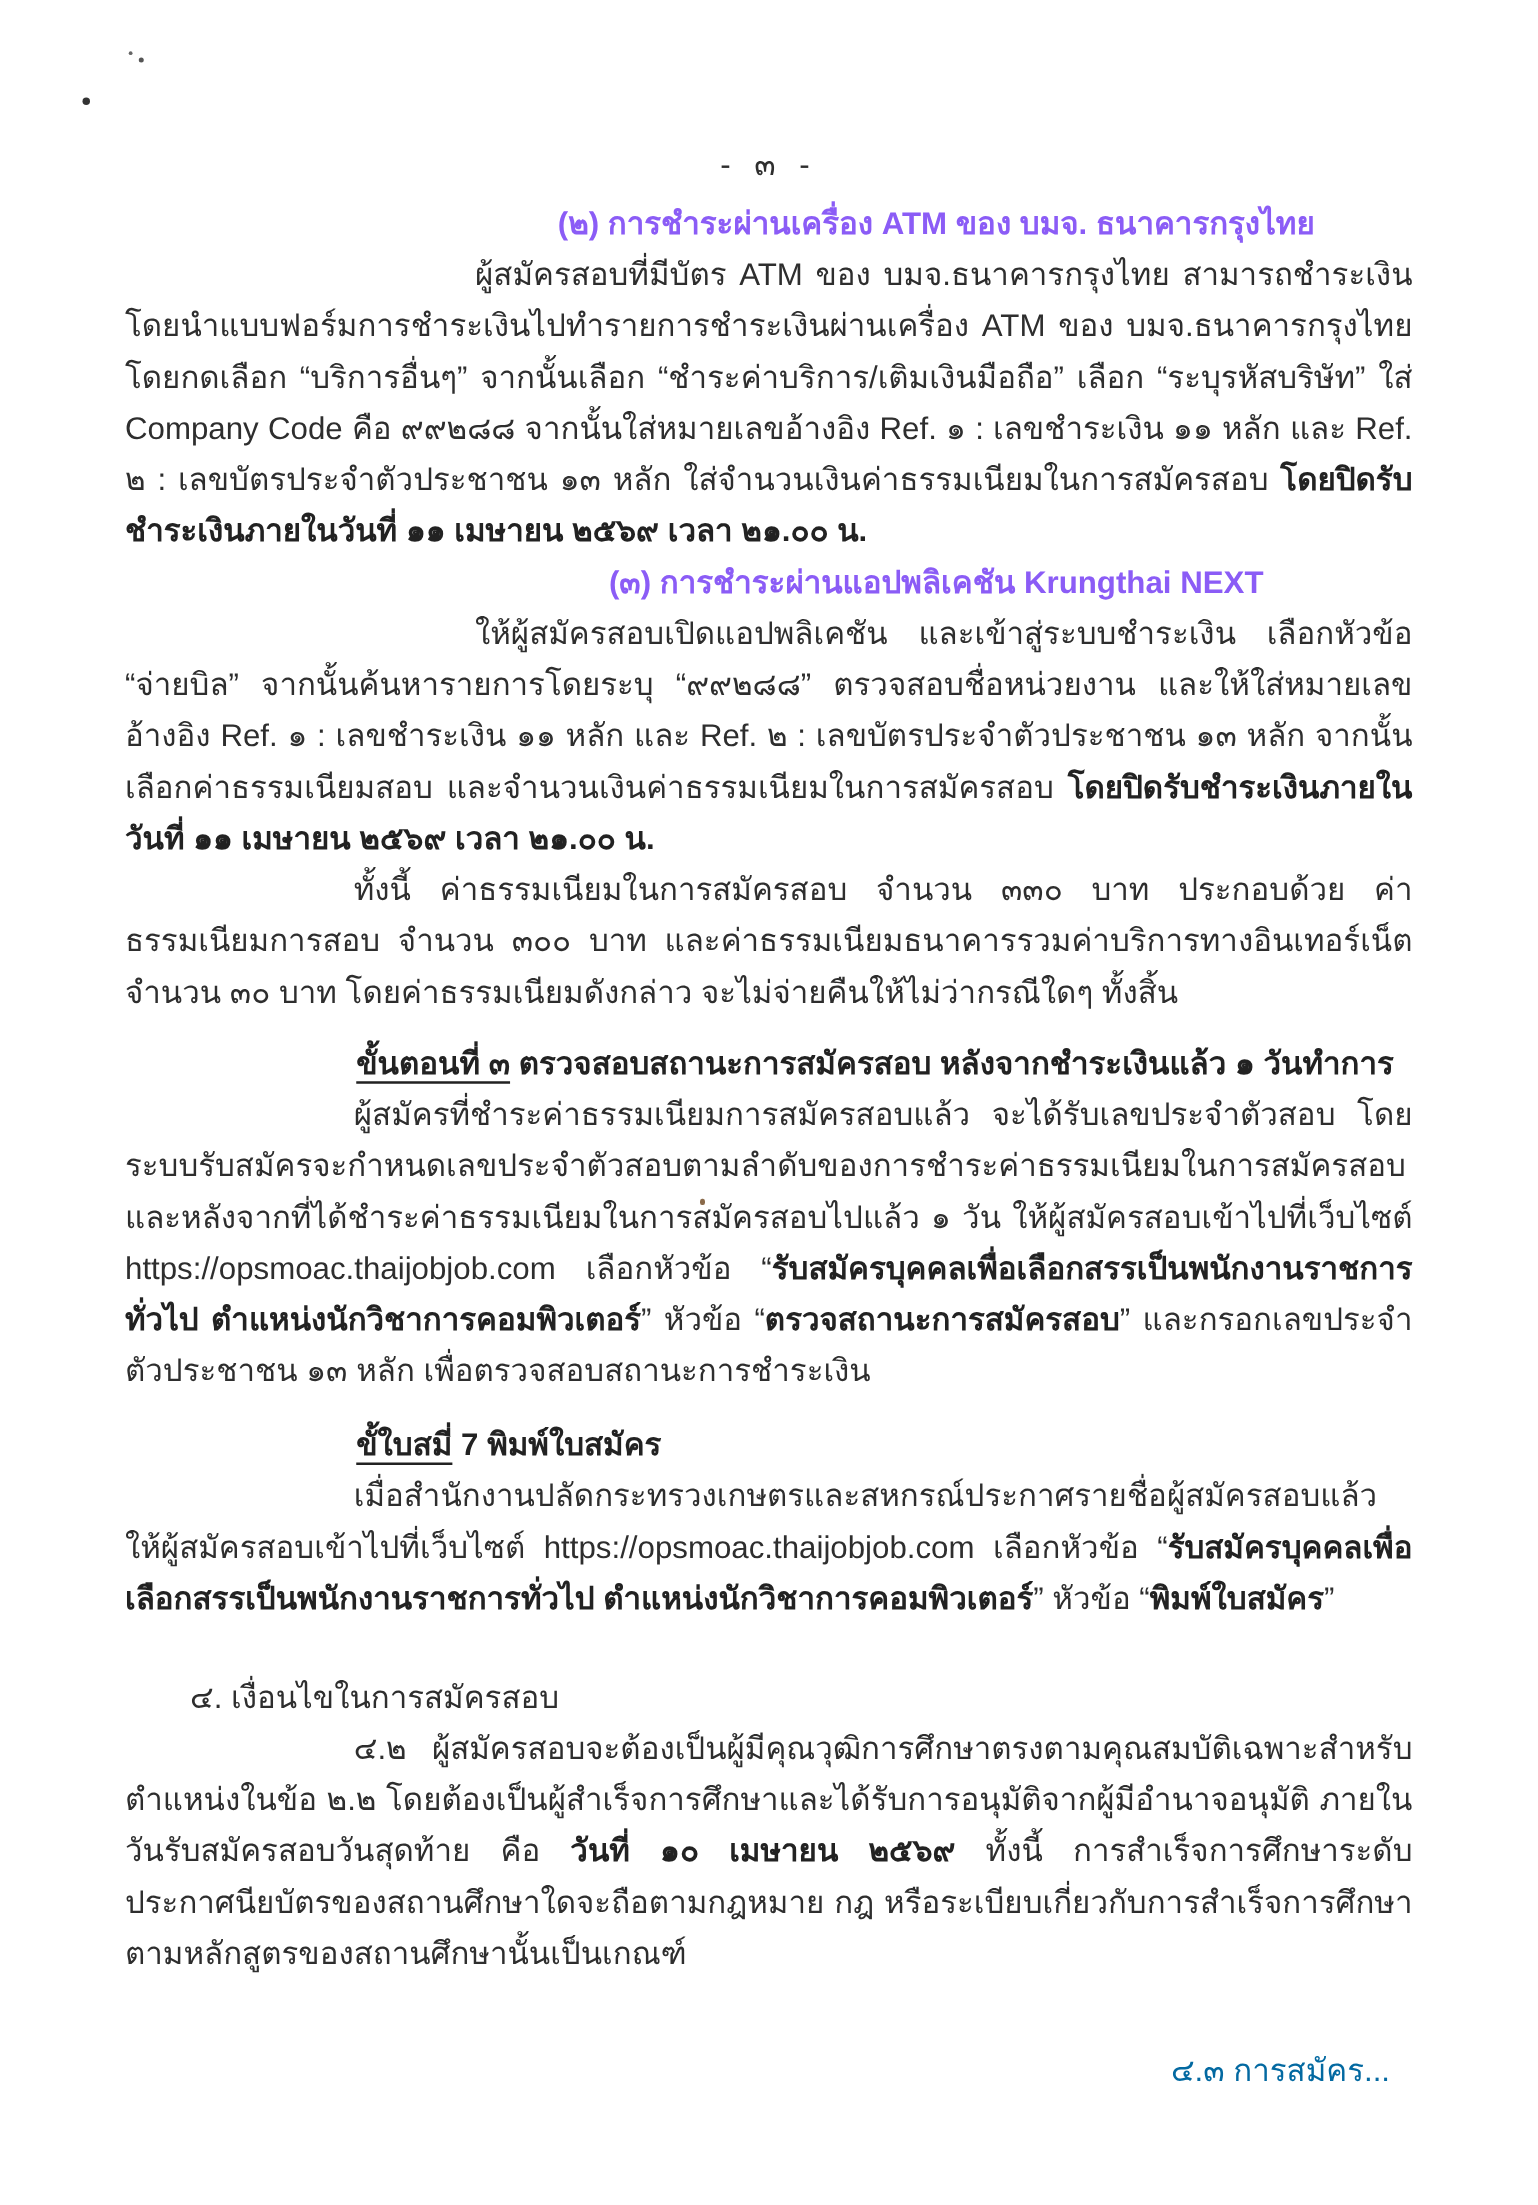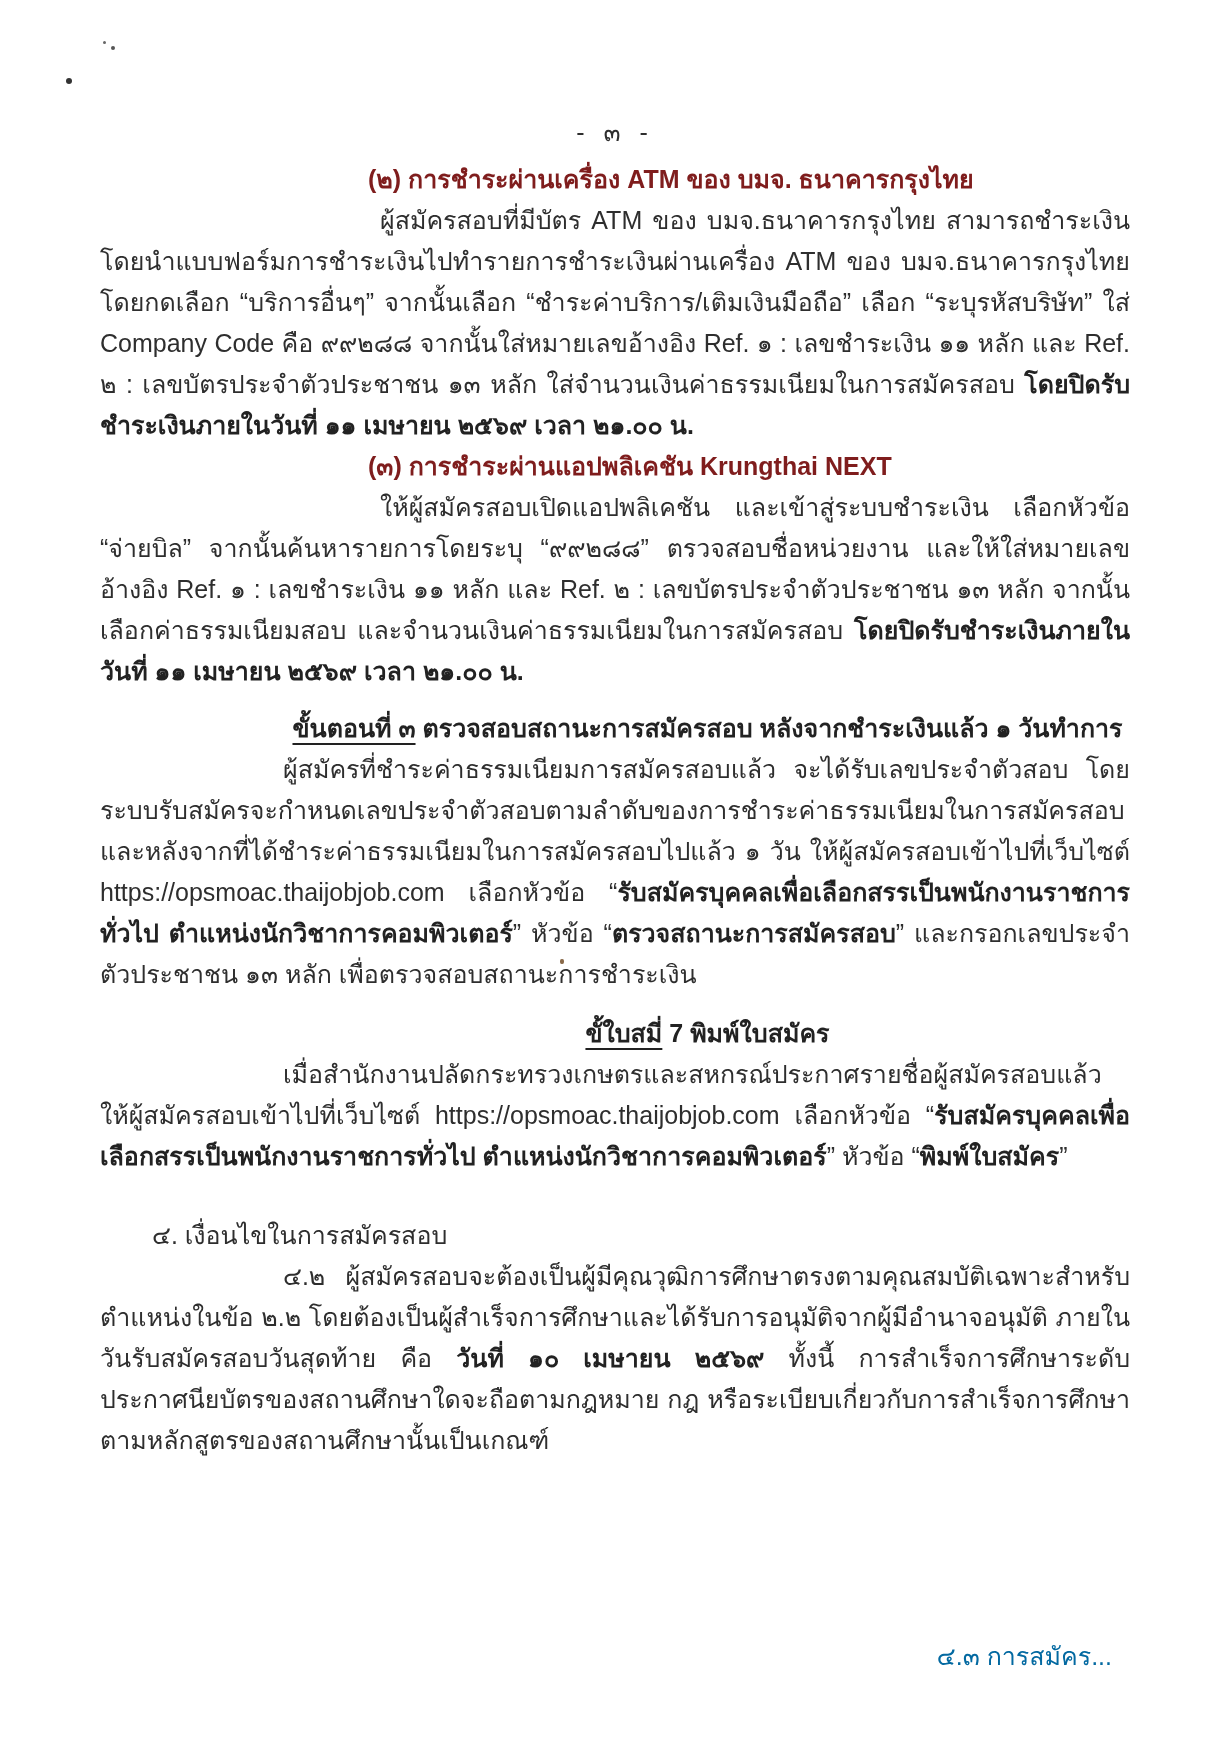--- a/index.html
+++ b/index.html
@@ -22,23 +22,23 @@
     text-align:justify;
   }
   .pagenum{
     text-align:center;
     letter-spacing:6px;
     margin-bottom:6px;
   }
   p,h2,h3{margin:0;padding:0;font-size:inherit;font-weight:normal;}
   .b{font-weight:bold;color:#222;}
   .u{text-decoration:underline;text-decoration-thickness:2px;text-underline-offset:6px;}
-  .h-num{margin-left:268px;font-weight:bold;color:#7f1d1d;text-align:left;}
+  .h-num{margin-left:268px;font-weight:bold;color:#8b5cf6;text-align:center;}
   .h-num-2{margin-top:4px;}
-  .h-step{margin-left:185px;text-align:center;}
+  .h-step{margin-left:185px;text-align:left;}
   .h-step-3{margin-top:16px;}
   .h-step-4{margin-top:18px;}
   .h-cond{margin-left:52px;margin-top:38px;text-align:left;}
   .p-l{text-indent:280px;}
   .p-m{text-indent:183px;}
   .p-complete{margin-top:14px;}
   .footer{
     position:absolute;
     top:1636px;
     right:118px;
@@ -67,20 +67,21 @@
     <div class="pagenum">- ๓ -</div>
 
     <h2 class="h-num h-num-2">(๒) การชำระผ่านเครื่อง ATM ของ บมจ. ธนาคารกรุงไทย</h2>
 
     <p class="p-l"><span>ผู้สมัครสอบที่มีบัตร ATM ของ บมจ.ธนาคารกรุงไทย สามารถชำระเงินโดยนำแบบฟอร์มการชำระเงินไปทำรายการชำระเงินผ่านเครื่อง ATM ของ บมจ.ธนาคารกรุงไทย โดยกดเลือก “บริการอื่นๆ” จากนั้นเลือก “ชำระค่าบริการ/เติมเงินมือถือ” เลือก “ระบุรหัสบริษัท” ใส่ Company Code คือ ๙๙๒๘๘ จากนั้นใส่หมายเลขอ้างอิง Ref. ๑ : เลขชำระเงิน ๑๑ หลัก และ Ref. ๒ : เลขบัตรประจำตัวประชาชน ๑๓ หลัก ใส่จำนวนเงินค่าธรรมเนียมในการสมัครสอบ </span><span class="b">โดยปิดรับชำระเงินภายในวันที่ ๑๑ เมษายน ๒๕๖๙ เวลา ๒๑.๐๐ น.</span></p>
 
     <h2 class="h-num">(๓) การชำระผ่านแอปพลิเคชัน Krungthai NEXT</h2>
 
     <p class="p-l"><span>ให้ผู้สมัครสอบเปิดแอปพลิเคชัน และเข้าสู่ระบบชำระเงิน เลือกหัวข้อ “จ่ายบิล” จากนั้นค้นหารายการโดยระบุ “๙๙๒๘๘” ตรวจสอบชื่อหน่วยงาน และให้ใส่หมายเลขอ้างอิง Ref. ๑ : เลขชำระเงิน ๑๑ หลัก และ Ref. ๒ : เลขบัตรประจำตัวประชาชน ๑๓ หลัก จากนั้นเลือกค่าธรรมเนียมสอบ และจำนวนเงินค่าธรรมเนียมในการสมัครสอบ </span><span class="b">โดยปิดรับชำระเงินภายในวันที่ ๑๑ เมษายน ๒๕๖๙ เวลา ๒๑.๐๐ น.</span></p>
 
+    <p class="p-m"><span>ทั้งนี้ ค่าธรรมเนียมในการสมัครสอบ จำนวน ๓๓๐ บาท ประกอบด้วย ค่าธรรมเนียมการสอบ จำนวน ๓๐๐ บาท และค่าธรรมเนียมธนาคารรวมค่าบริการทางอินเทอร์เน็ต จำนวน ๓๐ บาท โดยค่าธรรมเนียมดังกล่าว จะไม่จ่ายคืนให้ไม่ว่ากรณีใดๆ ทั้งสิ้น</span></p>
 
     <h3 class="h-step h-step-3"><span class="b u">ขั้นตอนที่ ๓</span><span class="b"> ตรวจสอบสถานะการสมัครสอบ หลังจากชำระเงินแล้ว ๑ วันทำการ</span></h3>
 
     <p class="p-m"><span>ผู้สมัครที่ชำระค่าธรรมเนียมการสมัครสอบแล้ว จะได้รับเลขประจำตัวสอบ โดยระบบรับสมัครจะกำหนดเลขประจำตัวสอบตามลำดับของการชำระค่าธรรมเนียมในการสมัครสอบ และหลังจากที่ได้ชำระค่าธรรมเนียมในการสมัครสอบไปแล้ว ๑ วัน ให้ผู้สมัครสอบเข้าไปที่เว็บไซต์ https://opsmoac.thaijobjob.com เลือกหัวข้อ “</span><span class="b">รับสมัครบุคคลเพื่อเลือกสรรเป็นพนักงานราชการทั่วไป ตำแหน่งนักวิชาการคอมพิวเตอร์</span><span>” หัวข้อ “</span><span class="b">ตรวจสถานะการสมัครสอบ</span><span>” และกรอกเลขประจำตัวประชาชน ๑๓ หลัก เพื่อตรวจสอบสถานะการชำระเงิน</span></p>
 
     <h3 class="h-step h-step-4"><span class="b u">ขั้ใบสมี่</span><span class="b"> 7 พิมพ์ใบสมัคร</span></h3>
 
     <p class="p-m"><span>เมื่อสำนักงานปลัดกระทรวงเกษตรและสหกรณ์ประกาศรายชื่อผู้สมัครสอบแล้ว ให้ผู้สมัครสอบเข้าไปที่เว็บไซต์ https://opsmoac.thaijobjob.com เลือกหัวข้อ “</span><span class="b">รับสมัครบุคคลเพื่อเลือกสรรเป็นพนักงานราชการทั่วไป ตำแหน่งนักวิชาการคอมพิวเตอร์</span><span>” หัวข้อ “</span><span class="b">พิมพ์ใบสมัคร</span><span>”</span></p>
 
 

